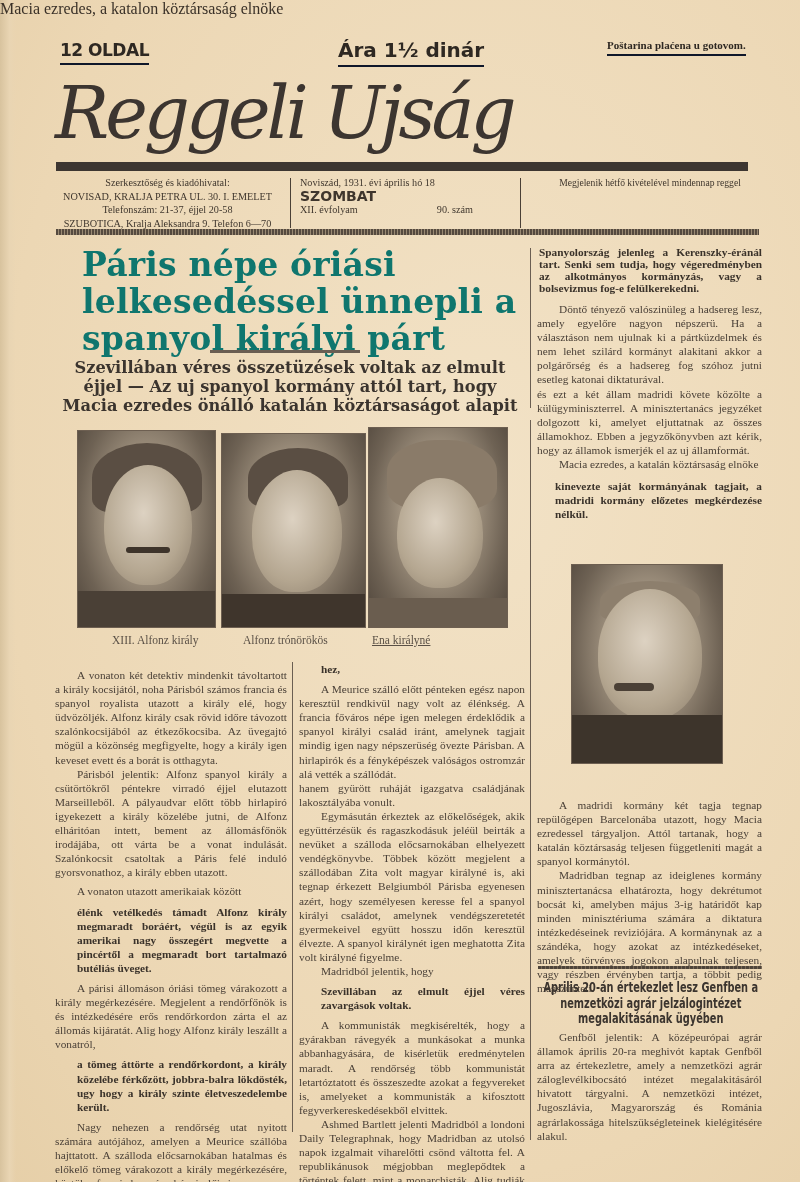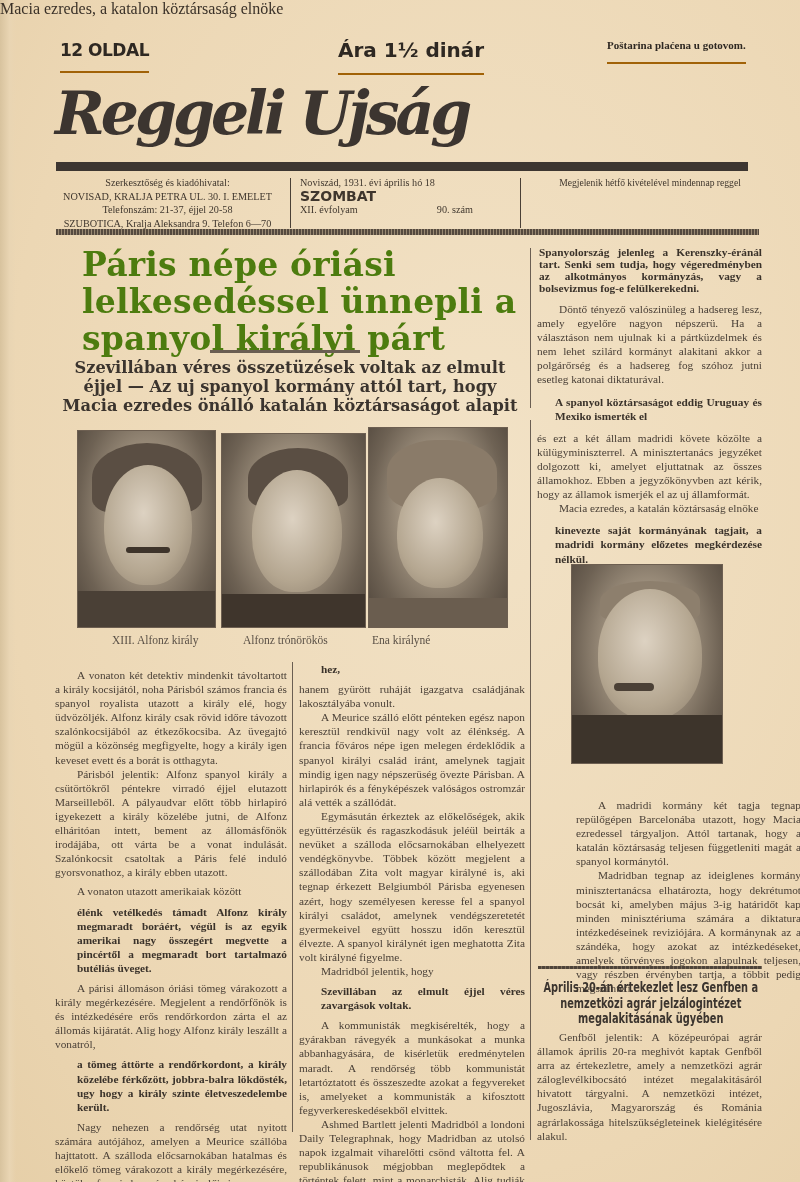--- a/index.html
+++ b/index.html
@@ -6,37 +6,37 @@
   body {
     width:800px; height:1182px; overflow:hidden; position:relative;
     background:#efdcbd;
     background-image: radial-gradient(ellipse at 60% 40%, #f2e2c6 0%, #ecd7b4 70%, #e6cfa8 100%);
     font-family:"Liberation Serif", serif; color:#3a3128;
   }
   .fold { position:absolute; left:0; top:0; width:16px; height:1182px;
     background:linear-gradient(90deg,#d8c39e,#e9d5b3 60%, rgba(0,0,0,0)); }
   .abs { position:absolute; }
   .topline { font-family:"DejaVu Sans", sans-serif; font-weight:bold; color:#2e2822; }
-  .u { border-bottom:2px solid #a16207; padding-bottom:11px; }
+  .u { border-bottom:2px solid #0f172a; padding-bottom:3px; }
   #pages { left:60px; top:40px; font-size:17px; letter-spacing:-0.5px; }
   #price { left:338px; top:38px; font-size:20px; }
   #postage { left:607px; top:39px; font-size:11px; font-family:"Liberation Serif", serif; }
   #masthead { left:55px; top:58px; width:700px; height:110px;
-    font-family:"DejaVu Serif", serif; font-style:italic; font-weight:bold;
-    font-size:60px; letter-spacing:-4px; color:#3c3530; line-height:110px; white-space:nowrap; }
+    font-family:"DejaVu Serif", serif; font-style:italic; font-weight:normal;
+    font-size:72px; letter-spacing:-4px; color:#3c3530; line-height:110px; white-space:nowrap; }
   .mastbar { left:56px; top:162px; width:692px; height:9px; background:#3d3631; }
   .infobox { top:176px; font-size:10.2px; line-height:13.5px; text-align:center; color:#3f362d; }
   #info-left { left:50px; width:235px; }
   #info-mid { left:300px; width:205px; text-align:left; }
   #info-right { left:540px; width:220px; font-size:9.6px; line-height:13px; }
   .vsep { width:1px; background:#4a4036; }
   .szombat { font-family:"DejaVu Sans", sans-serif; font-weight:bold; font-size:14px; text-align:left; }
   .hatch { height:6px; background:repeating-linear-gradient(90deg,#554a3f 0 2px,#9a8a73 2px 3px); }
   #headline { left:82px; top:246px; width:440px; font-family:"DejaVu Serif", serif; font-weight:bold;
-    font-size:33px; line-height:37px; color:#4d7c0f; letter-spacing:0.2px; }
+    font-size:33px; line-height:37px; color:#0f766e; letter-spacing:0.2px; }
   .rule-short { left:210px; top:350px; width:150px; height:3px; background:#6a5e52; }
   #subhead { left:55px; top:358px; width:470px; font-family:"DejaVu Serif", serif; font-weight:bold;
     font-size:16.2px; line-height:19px; color:#3b342e;text-align:center; }
   .photo { position:absolute; border:1px solid #6d5f51;
     background:radial-gradient(ellipse at 50% 42%, #cbbfae 0%, #a39582 35%, #6e6254 70%, #4d4339 100%); }
   .face { position:absolute; border-radius:50% 50% 45% 45%;
     background:radial-gradient(ellipse at 45% 40%, #ddd2c2, #b4a690 60%, #8a7c6a 100%); }
   .hair { position:absolute; border-radius:50% 50% 20% 20%; background:#5a4e43; }
   .caption { font-size:11.5px; color:#5a5046; }
   .col { position:absolute; font-size:11.3px; line-height:14.1px; color:#4a4037; text-align:justify; }
@@ -98,64 +98,63 @@
   <div class="face" style="left:30px;top:36px;width:90px;height:122px;"></div>
   <div class="abs" style="left:0;top:160px;width:143px;height:33px;background:#3f352c;"></div>
 </div>
 <div class="photo" style="left:368px;top:427px;width:138px;height:199px;">
   <div class="hair" style="left:18px;top:12px;width:110px;height:70px;border-radius:45% 45% 30% 30%;background:#8a7b69;"></div>
   <div class="face" style="left:28px;top:50px;width:86px;height:110px;"></div>
   <div class="abs" style="left:0;top:170px;width:138px;height:29px;background:#6a5d4f;"></div>
 </div>
 <div class="abs caption" style="left:112px;top:634px;">XIII. Alfonz király</div>
 <div class="abs caption" style="left:243px;top:634px;">Alfonz trónörökös</div>
-<div class="abs caption" style="left:372px;top:634px;">Ena királyné</div>
+<div class="abs caption" style="left:372px;top:634px;text-decoration:underline;">Ena királyné</div>
 
 <div class="col" id="c1" style="left:55px;top:662px;width:232px;">
   <p style="margin-top:6px">A vonaton két detektiv mindenkit távoltartott a király kocsijától, noha Párisból számos francia és spanyol royalista utazott a király elé, hogy üdvözöljék. Alfonz király csak rövid időre távozott szalónkocsijából az étkezőkocsiba. Az üvegajtó mögül a közönség megfigyelte, hogy a király igen keveset evett és a borát is otthagyta.</p>
   <p>Párisból jelentik: Alfonz spanyol király a csütörtökről péntekre virradó éjjel elutazott Marseilleből. A pályaudvar előtt több hirlapiró igyekezett a király közelébe jutni, de Alfonz elháritóan intett, bement az állomásfőnök irodájába, ott várta be a vonat indulását. Szalónkocsit csatoltak a Páris felé induló gyorsvonathoz, a király ebben utazott.</p>
   <p class="lead">A vonaton utazott amerikaiak között</p>
   <p class="bold">élénk vetélkedés támadt Alfonz király megmaradt boráért, végül is az egyik amerikai nagy összegért megvette a pincértől a megmaradt bort tartalmazó butéliás üveget.</p>
   <p>A párisi állomáson óriási tömeg várakozott a király megérkezésére. Megjelent a rendőrfőnök is és intézkedésére erős rendőrkordon zárta el az állomás kijáratát. Alig hogy Alfonz király leszállt a vonatról,</p>
   <p class="bold">a tömeg áttörte a rendőrkordont, a király közelébe férkőzött, jobbra-balra lökdösték, ugy hogy a király szinte életveszedelembe került.</p>
   <p>Nagy nehezen a rendőrség utat nyitott számára autójához, amelyen a Meurice szállóba hajttatott. A szálloda előcsarnokában hatalmas és előkelő tömeg várakozott a király megérkezésére, köztük a francia kormány képviselője is.</p>
 
 </div>
 <div class="colsep" style="left:292px;top:662px;height:470px;"></div>
 
 <div class="col" id="c2" style="left:299px;top:662px;width:226px;">
   <p class="bold" style="margin-top:0">hez,</p>
+  <p>A Meurice szálló előtt pénteken egész napon keresztül rendkivül nagy volt az élénkség. A francia főváros népe igen melegen érdeklődik a spanyol királyi család iránt, amelynek tagjait mindig igen nagy népszerüség övezte Párisban. A hirlapirók és a fényképészek valóságos ostromzár alá vették a szállódát.</p>
   <p style="text-indent:0">hanem gyürött ruháját igazgatva családjának lakosztályába vonult.</p>
-  <p>A Meurice szálló előtt pénteken egész napon keresztül rendkivül nagy volt az élénkség. A francia főváros népe igen melegen érdeklődik a spanyol királyi család iránt, amelynek tagjait mindig igen nagy népszerüség övezte Párisban. A hirlapirók és a fényképészek valóságos ostromzár alá vették a szállódát.</p>
   <p>Egymásután érkeztek az előkelőségek, akik együttérzésük és ragaszkodásuk jeléül beirták a nevüket a szálloda előcsarnokában elhelyezett vendégkönyvbe. Többek között megjelent a szállodában Zita volt magyar királyné is, aki tegnap érkezett Belgiumból Párisba egyenesen azért, hogy személyesen keresse fel a spanyol királyi családot, amelynek vendégszeretetét gyermekeivel együtt hosszu időn keresztül élvezte. A spanyol királynét igen meghatotta Zita volt királyné figyelme.</p>
   <p class="lead" style="margin:0 0 4px 22px">Madridból jelentik, hogy</p>
   <p class="bold">Szevillában az elmult éjjel véres zavargások voltak.</p>
   <p>A kommunisták megkisérelték, hogy a gyárakban rávegyék a munkásokat a munka abbanhagyására, de kisérletük eredménytelen maradt. A rendőrség több kommunistát letartóztatott és összeszedte azokat a fegyvereket is, amelyeket a kommunisták a kifosztott fegyverkereskedésekből elvittek.</p>
   <p>Ashmed Bartlett jelenti Madridból a londoni Daily Telegraphnak, hogy Madridban az utolsó napok izgalmait viharelőtti csönd váltotta fel. A republikánusok mégjobban meglepődtek a történtek felett, mint a monarchisták. Alig tudják elhinni, hogy az egyszerü községi választások eredménye ilyen komoly fordulatot teremthetett.</p>
 </div>
 <div class="colsep" style="left:530px;top:420px;height:720px;"></div>
 
 <div class="col" id="c3-top" style="left:537px;top:246px;width:225px;">
   <p class="intro">Spanyolország jelenleg a Kerenszky-éránál tart. Senki sem tudja, hogy végeredményben az alkotmányos kormányzás, vagy a bolsevizmus fog-e felülkerekedni.</p>
   <p>Döntő tényező valószinüleg a hadsereg lesz, amely egyelőre nagyon népszerü. Ha a választáson nem ujulnak ki a pártküzdelmek és nem lehet szilárd kormányt alakitani akkor a polgárőrség és a hadsereg fog szóhoz jutni esetleg katonai diktaturával.</p>
-  <p class="bold" style="margin:8px 0 8px 18px">A spanyol köztársaságot eddig Uruguay és Mexiko ismerték el</p>
   <p style="text-indent:0">és ezt a két állam madridi követe közölte a külügyminiszterrel. A minisztertanács jegyzéket dolgozott ki, amelyet eljuttatnak az összes államokhoz. Ebben a jegyzőkönyvben azt kérik, hogy az államok ismerjék el az uj államformát.</p>
   <p>Macia ezredes, a katalán köztársaság elnöke</p>
   <p class="bold" style="margin:8px 0 8px 18px">kinevezte saját kormányának tagjait, a madridi kormány előzetes megkérdezése nélkül.</p>
 </div>
 
 <div class="photo" style="left:571px;top:564px;width:150px;height:198px;">
   <div class="hair" style="left:28px;top:16px;width:100px;height:40px;background:#8d7f6d;"></div>
   <div class="face" style="left:26px;top:24px;width:104px;height:130px;"></div>
   <div class="abs" style="left:42px;top:118px;width:40px;height:8px;background:#4b4036;border-radius:4px;"></div>
   <div class="abs" style="left:0;top:150px;width:150px;height:48px;background:#3d342b;"></div>
 </div>
 <div id="macia-caption" class="abs">Macia ezredes, a katalon köztársaság elnöke</div>
 
-<div class="col" id="c3b" style="left:537px;top:798px;width:225px;margin-left:39px;">
+<div class="col" id="c3b" style="left:537px;top:798px;width:225px;">
   <p>A madridi kormány két tagja tegnap repülőgépen Barcelonába utazott, hogy Maciа ezredessel tárgyaljon. Attól tartanak, hogy a katalán köztársaság teljesen függetleniti magát a spanyol kormánytól.</p>
   <p>Madridban tegnap az ideiglenes kormány minisztertanácsa elhatározta, hogy dekrétumot bocsát ki, amelyben május 3-ig határidőt kap minden minisztériuma számára a diktatura intézkedéseinek reviziójára. A kormánynak az a szándéka, hogy azokat az intézkedéseket, amelyek törvényes jogokon alapulnak teljesen, vagy részben érvényben tartja, a többit pedig megszünteti.</p>
 </div>
 
 <div class="abs rule-h" style="left:538px;top:966px;width:224px;"></div>
 
 <div id="geneva-head" class="abs">Április 20-án értekezlet lesz Genfben a nemzetközi agrár jelzálogintézet megalakitásának ügyében</div>
 <div class="col" style="left:537px;top:1030px;width:225px;">
   <p>Genfből jelentik: A középeurópai agrár államok április 20-ra meghivót kaptak Genfből arra az értekezletre, amely a nemzetközi agrár záloglevélkibocsátó intézet megalakitásáról hivatott tárgyalni. A nemzetközi intézet, Jugoszlávia, Magyarország és Románia agrárlakossága hitelszükségleteinek kielégitésére alakul.</p>
 </div>

